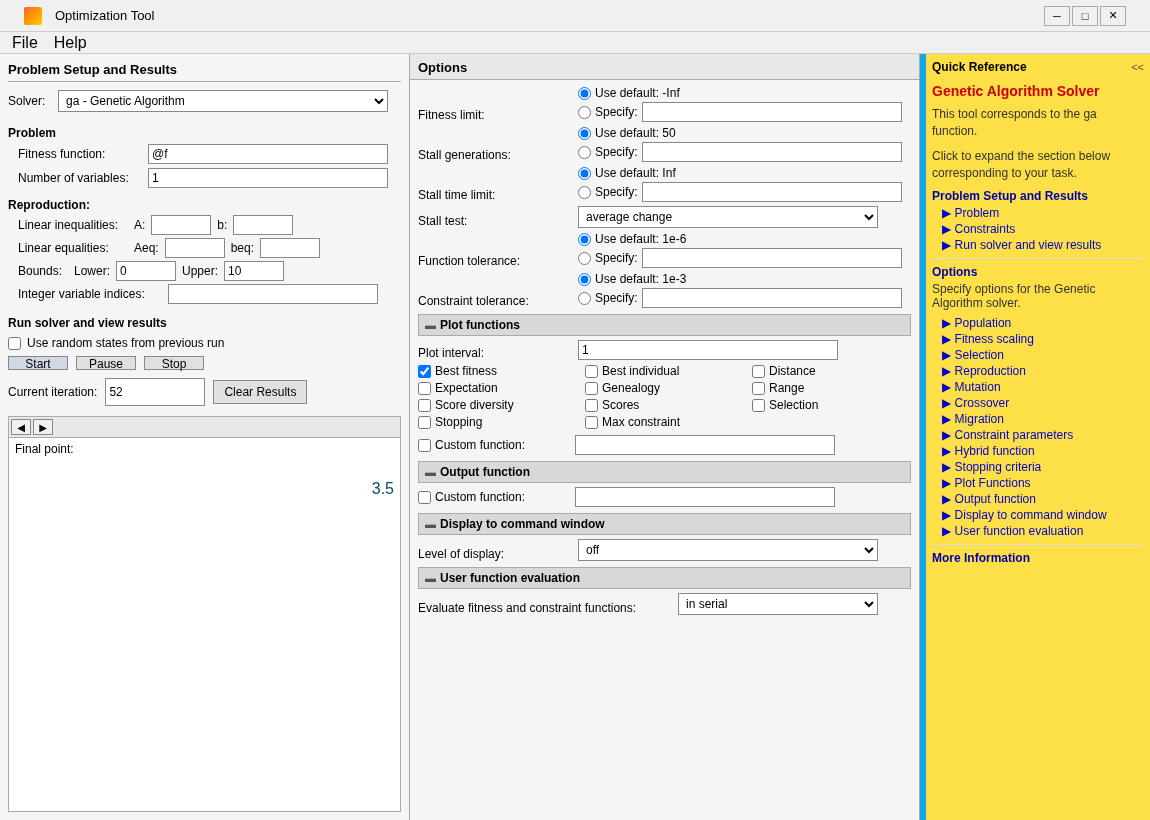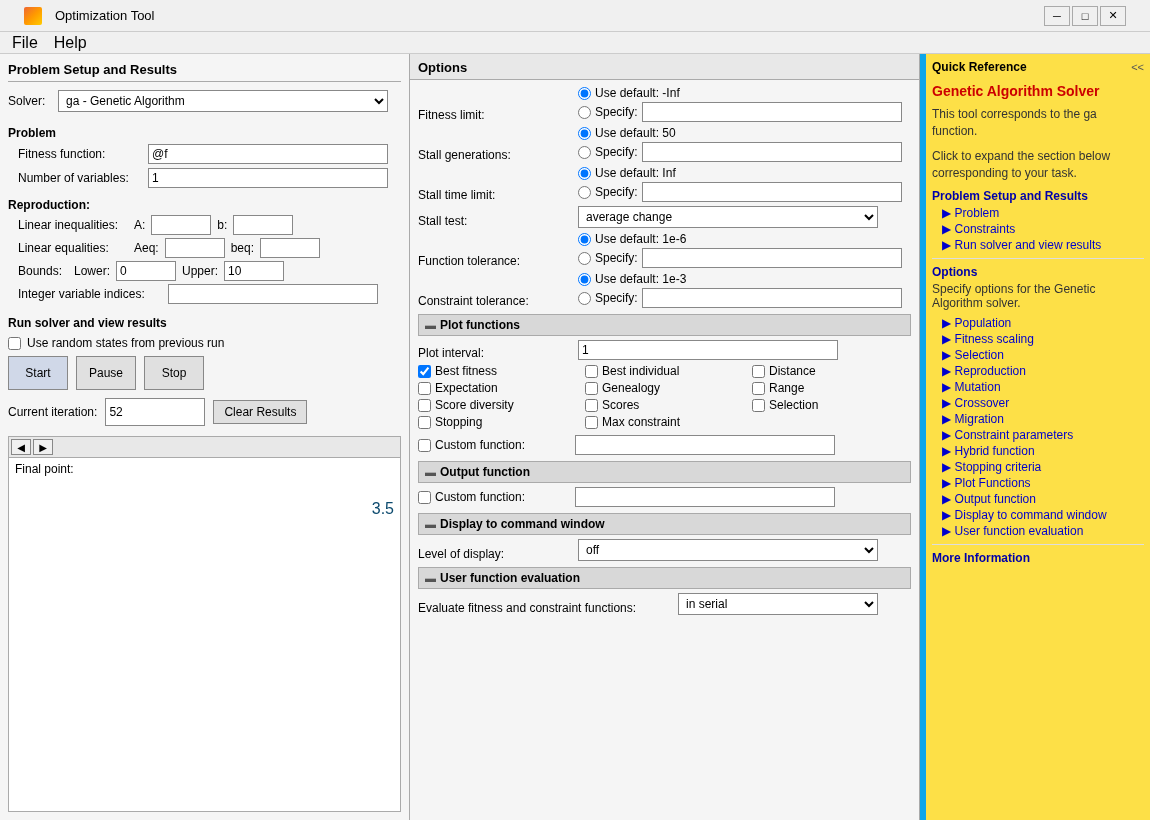--- a/index.html
+++ b/index.html
@@ -36,21 +36,21 @@
     .solver-select { width: 330px; height: 22px; border: 1px solid #888; background: white; padding: 0 3px; }
 
     .subsection { margin-left: 10px; }
 
     .run-section { margin-top: 8px; }
     .run-section-title { font-weight: bold; margin-bottom: 6px; }
     .checkbox-row { display: flex; align-items: center; margin-bottom: 6px; }
     .checkbox-row input[type=checkbox] { margin-right: 6px; }
 
     .btn-row { display: flex; gap: 8px; margin-bottom: 8px; }
-    .btn { height: 34px; min-width: 60px; padding: 0 12px; border: 1px solid #888; background: #e0e0e0; cursor: pointer; font-size: 12px; }
+    .btn { height: 14px; min-width: 60px; padding: 0 12px; border: 1px solid #888; background: #e0e0e0; cursor: pointer; font-size: 12px; }
     .btn-primary { background: #d0d8e8; }
 
     .iter-row { display: flex; align-items: center; gap: 8px; margin-bottom: 6px; }
     .iter-input { width: 100px; height: 28px; border: 1px solid #888; background: white; padding: 0 3px; }
     .clear-btn { height: 24px; padding: 0 10px; border: 1px solid #888; background: #e0e0e0; cursor: pointer; }
 
     .plot-area { border: 1px solid #aaa; background: white; flex: 1; min-height: 150px; margin-top: 4px; position: relative; overflow: hidden; }
     .plot-arrows { display: flex; gap: 2px; padding: 2px; background: #e8e8e8; border-bottom: 1px solid #aaa; }
     .plot-arrow-btn { width: 20px; height: 16px; font-size: 10px; border: 1px solid #888; background: #f0f0f0; cursor: pointer; display: flex; align-items: center; justify-content: center; }
     .final-point-label { padding: 4px 6px; font-size: 12px; }

